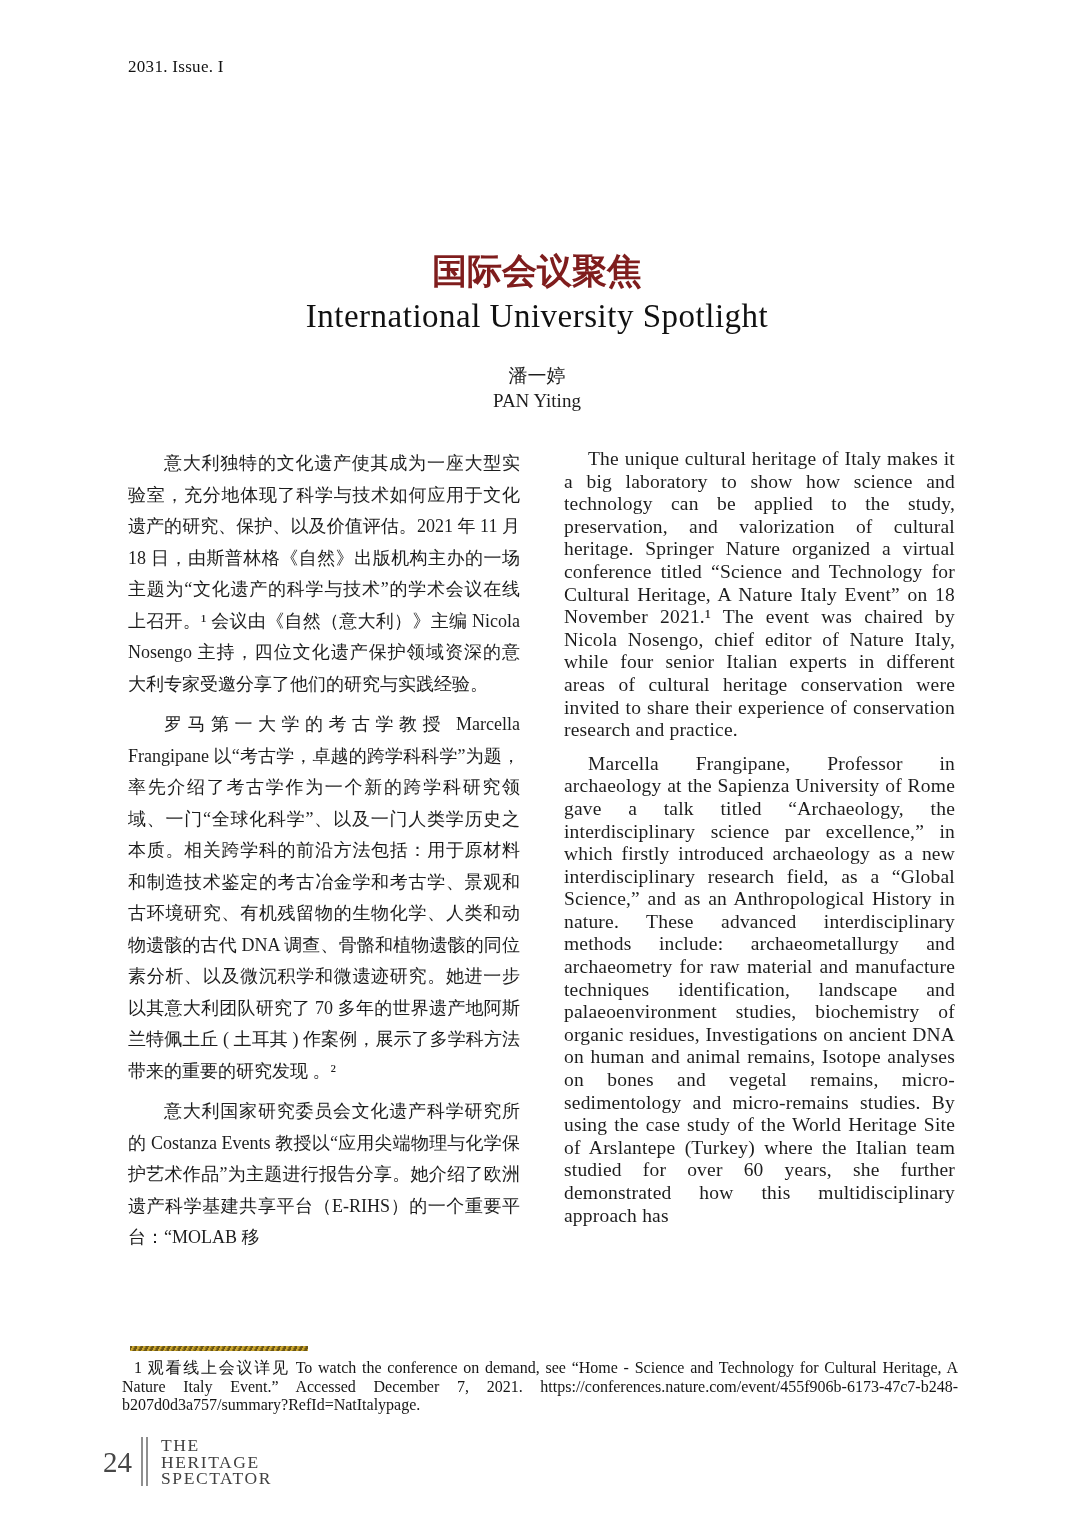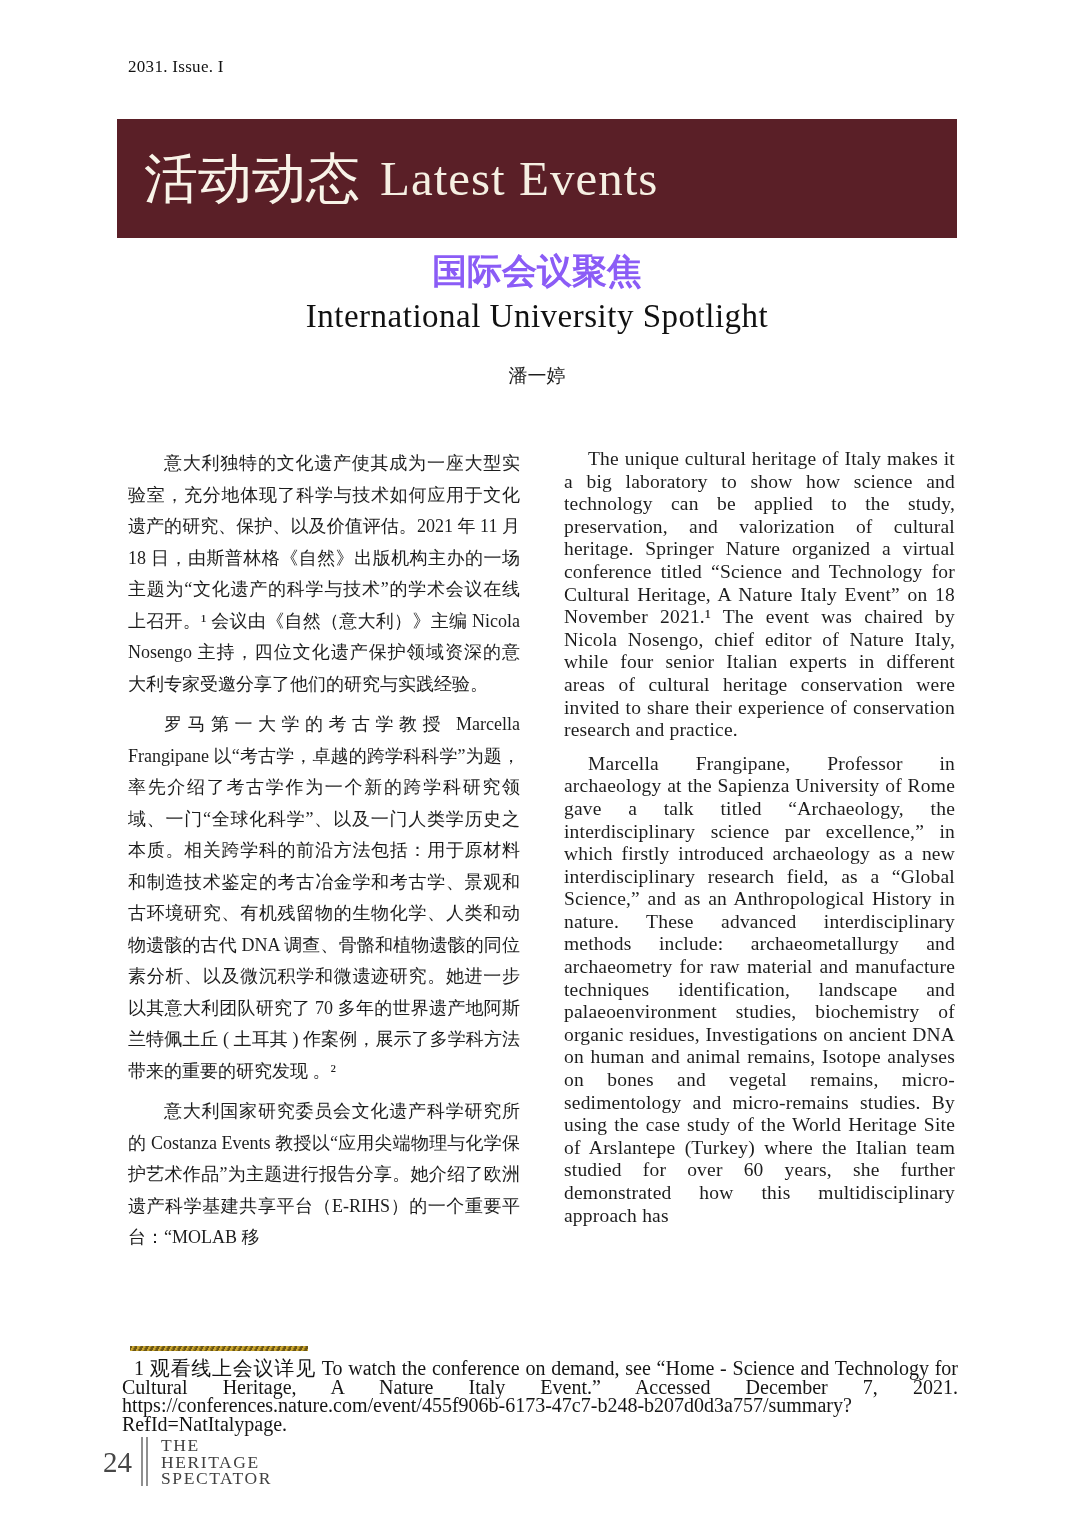--- a/index.html
+++ b/index.html
@@ -34,21 +34,21 @@
     font-size:49px; color:#f5efe2; line-height:1;
     margin-left:20px; letter-spacing:1px;
   }
   .title-block {
     position:absolute; left:117px; top:252px; width:840px;
     text-align:center;
   }
   .title-zh {
     margin:0; font-size:35px; line-height:38px; font-weight:700;
     font-family:"Liberation Sans","DejaVu Sans",sans-serif;
-    color:#8b5cf6;
+    color:#7f1d1d;
   }
   .title-en {
     margin:8px 0 0 0; font-size:33px; line-height:36px; font-weight:400;
     color:#111; letter-spacing:0.5px;
   }
   .author-zh { margin-top:31px; font-size:19px; line-height:22px; }
   .author-en { margin-top:3px; font-size:19px; line-height:22px; }
 
   .columns {
     position:absolute; left:128px; top:448px; width:827px;
@@ -70,21 +70,21 @@
   .col-en p { margin:0 0 11px 0; text-indent:24px; }
 
   .gold-divider {
     position:absolute; left:130px; top:1346px;
     width:178px; height:5px;
     background:repeating-linear-gradient(115deg,
       #6d5716 0 2px, #c9a52f 2px 4px, #96791f 4px 5px);
   }
   .footnote {
     position:absolute; left:122px; top:1359px; width:836px;
-    font-size:20px; line-height:18.5px;
+    font-size:16px; line-height:18.5px;
     text-align:justify; text-indent:12px;
     color:#151515;
   }
   .footer {
     position:absolute; left:103px; top:1436px;
     display:flex; align-items:center;
   }
   .page-number {
     font-size:29px; line-height:1; color:#474747; margin-top:3px;
   }
@@ -101,29 +101,26 @@
   }
   .journal-logo div { white-space:nowrap; }
 </style>
 </head>
 <body>
 
 <div class="page">
 
   <div class="issue-label">2031. Issue. I</div>
 
-  <div class="banner">
-    <span class="banner-zh">活动动态</span>
-    <span class="banner-en">Latest Events</span>
-  </div>
 
   <div class="title-block">
     <h1 class="title-zh">国际会议聚焦</h1>
     <h2 class="title-en">International University Spotlight</h2>
     <div class="author-zh">潘一婷</div>
+    <div class="author-en">PAN Yiting</div>
   </div>
 
   <div class="columns">
     <div class="col col-zh">
         <p>意大利独特的文化遗产使其成为一座大型实验室，充分地体现了科学与技术如何应用于文化遗产的研究、保护、以及价值评估。2021 年 11 月 18 日，由斯普林格《自然》出版机构主办的一场主题为“文化遗产的科学与技术”的学术会议在线上召开。¹ 会议由《自然（意大利）》主编 Nicola Nosengo 主持，四位文化遗产保护领域资深的意大利专家受邀分享了他们的研究与实践经验。</p>
         <p>罗马第一大学的考古学教授 Marcella Frangipane 以“考古学，卓越的跨学科科学”为题，率先介绍了考古学作为一个新的跨学科研究领域、一门“全球化科学”、以及一门人类学历史之本质。相关跨学科的前沿方法包括：用于原材料和制造技术鉴定的考古冶金学和考古学、景观和古环境研究、有机残留物的生物化学、人类和动物遗骸的古代 DNA 调查、骨骼和植物遗骸的同位素分析、以及微沉积学和微遗迹研究。她进一步以其意大利团队研究了 70 多年的世界遗产地阿斯兰特佩土丘 ( 土耳其 ) 作案例，展示了多学科方法带来的重要的研究发现 。²</p>
         <p>意大利国家研究委员会文化遗产科学研究所的 Costanza Events 教授以“应用尖端物理与化学保护艺术作品”为主题进行报告分享。她介绍了欧洲遗产科学基建共享平台（E-RIHS）的一个重要平台：“MOLAB 移</p>
       </div>
     <div class="col col-en">
         <p>The unique cultural heritage of Italy makes it a big laboratory to show how science and technology can be applied to the study, preservation, and valorization of cultural heritage. Springer Nature organized a virtual conference titled “Science and Technology for Cultural Heritage, A Nature Italy Event” on 18 November 2021.¹ The event was chaired by Nicola Nosengo, chief editor of Nature Italy, while four senior Italian experts in different areas of cultural heritage conservation were invited to share their experience of conservation research and practice.</p>

